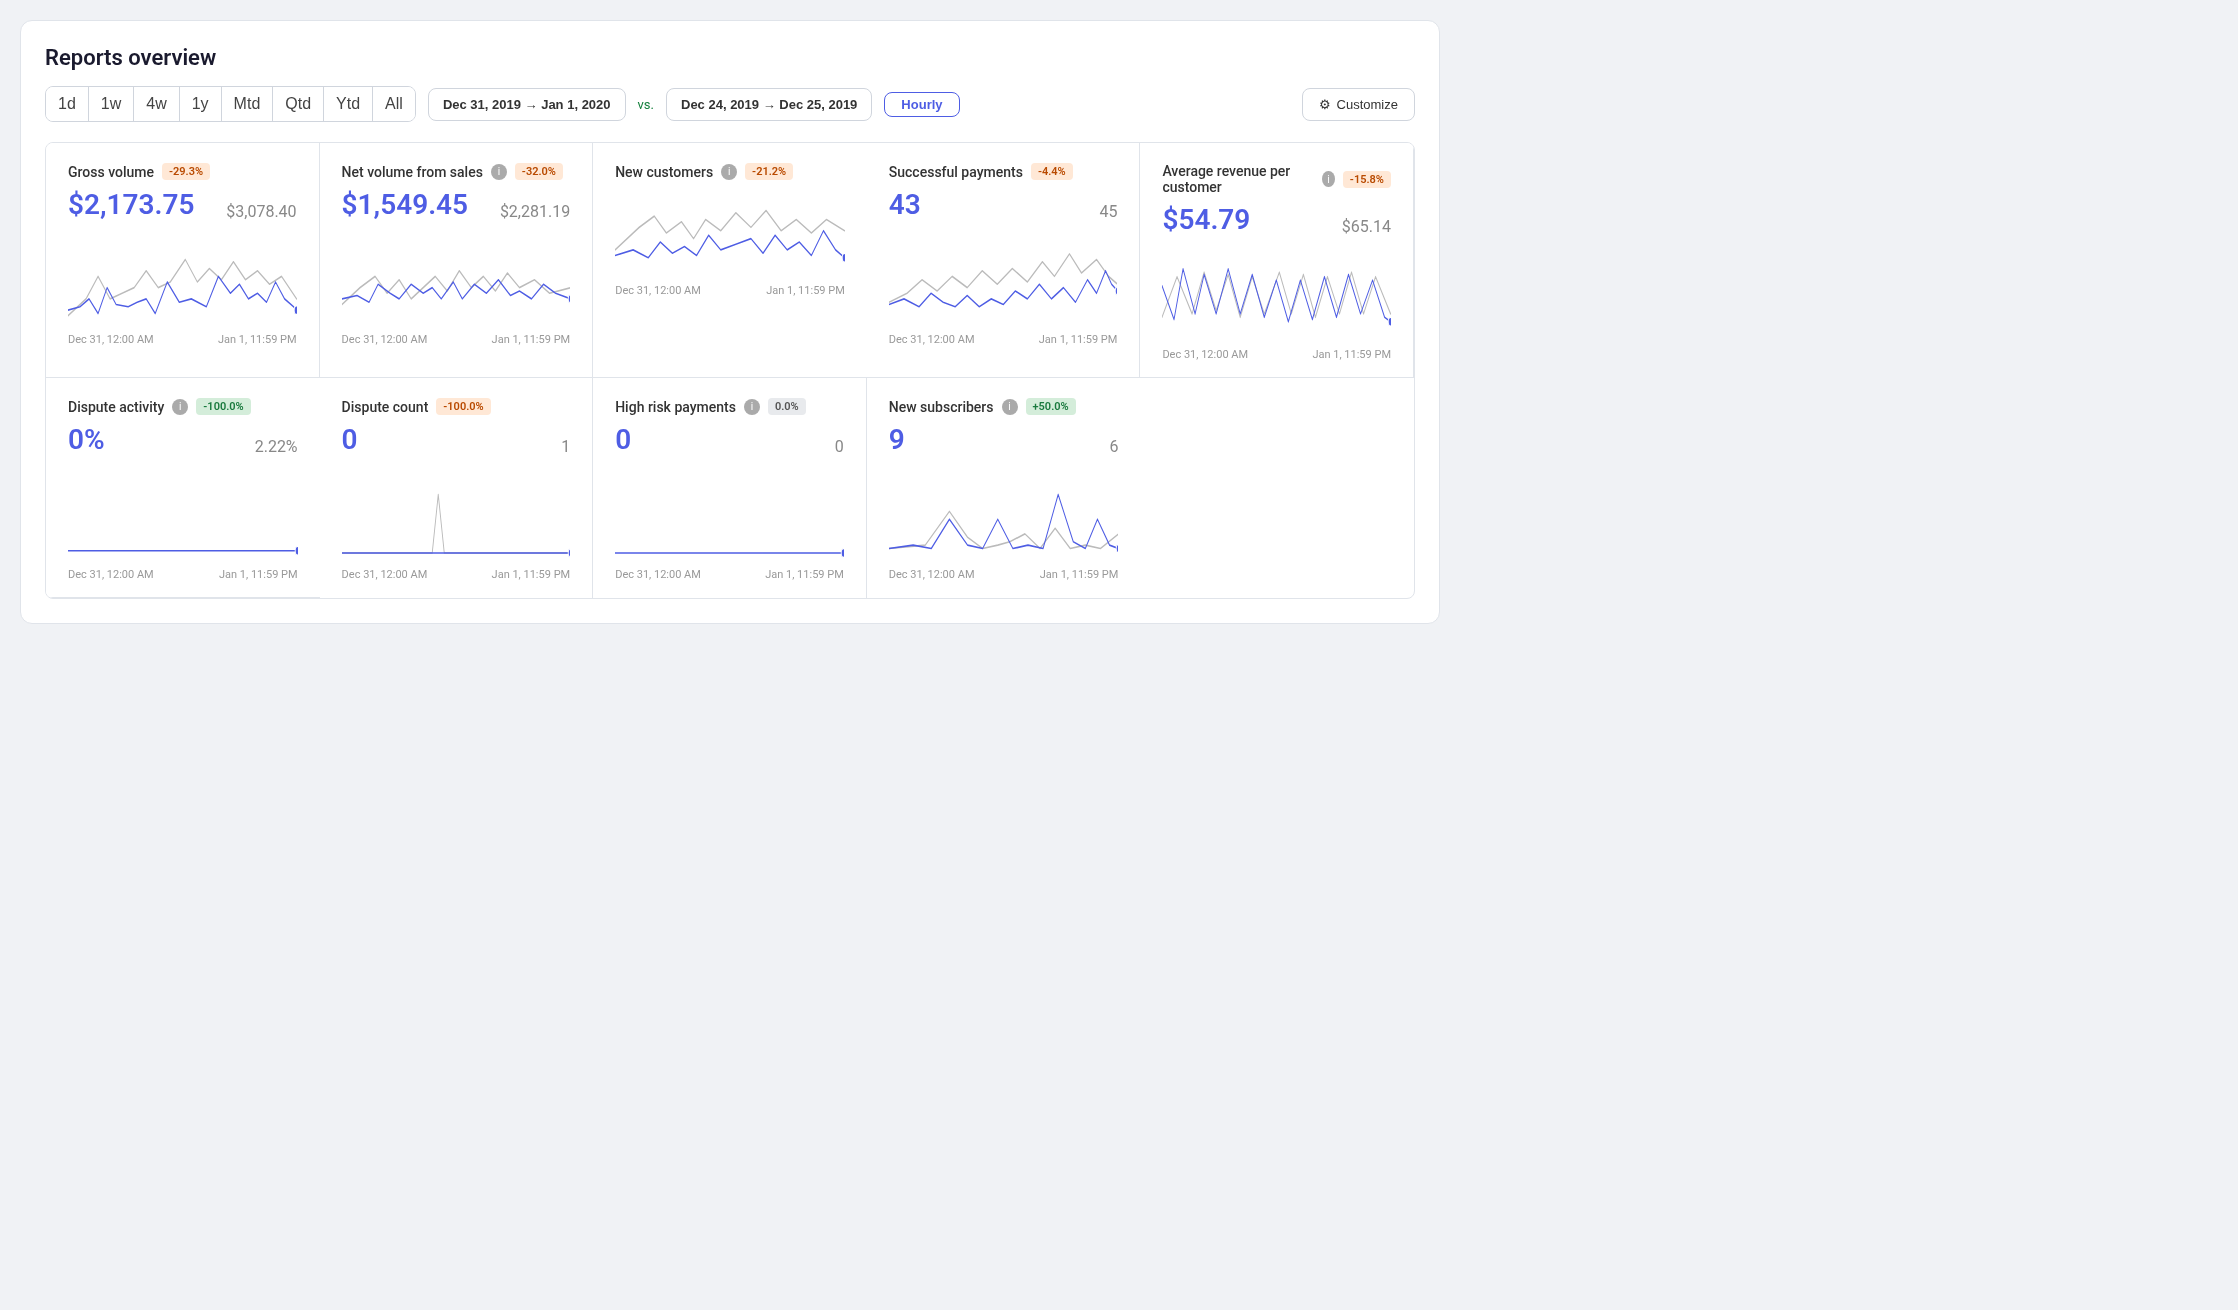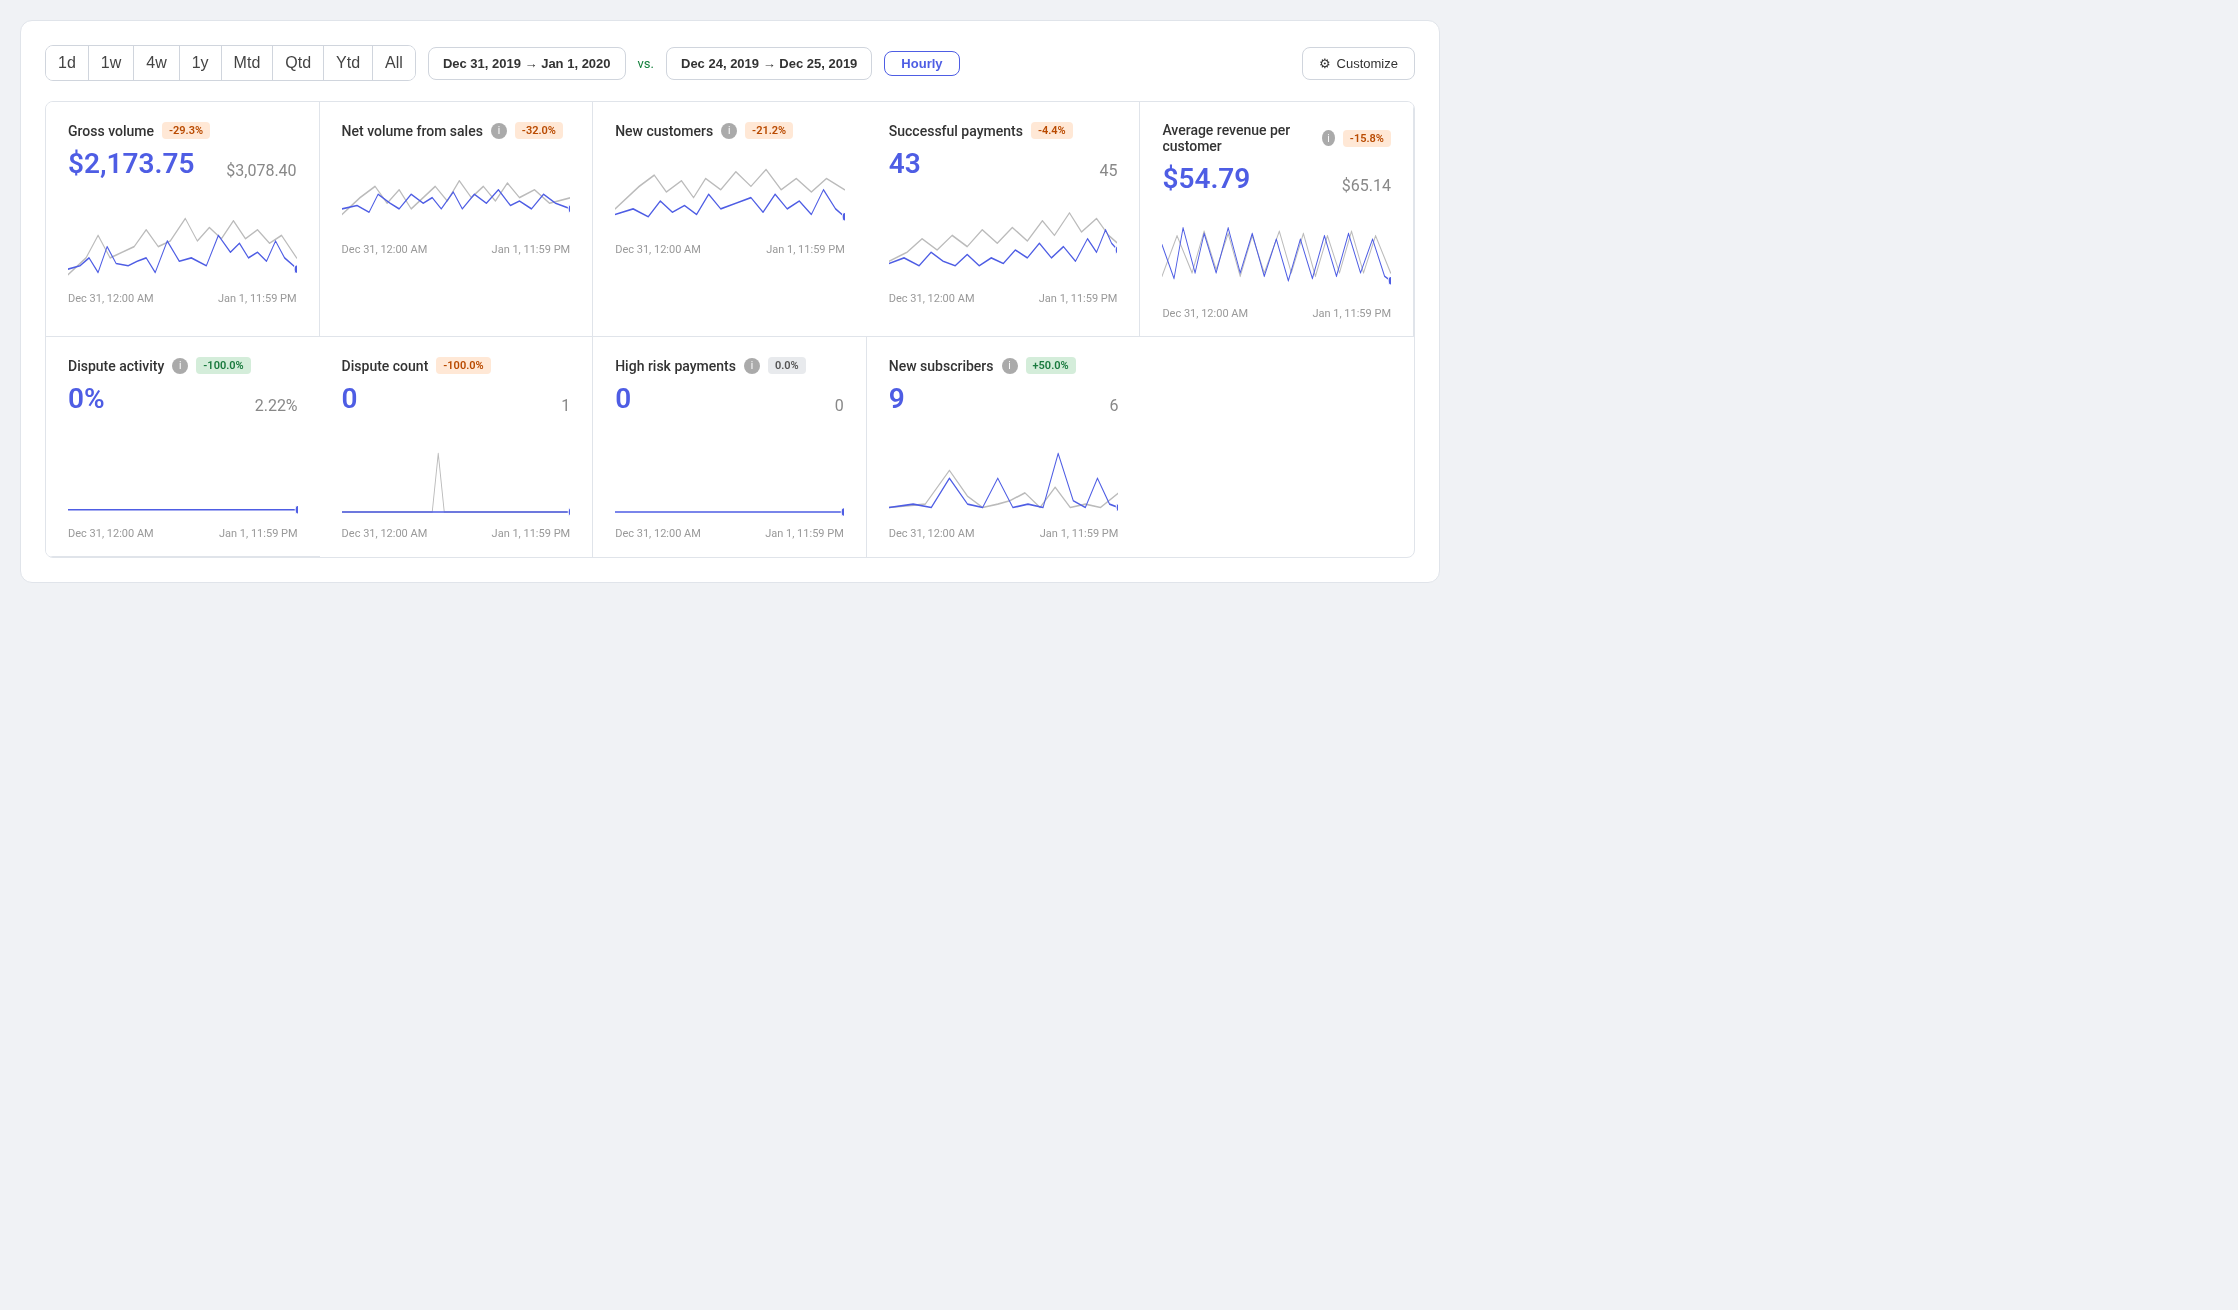--- a/index.html
+++ b/index.html
@@ -167,20 +167,21 @@
     svg.chart {
       width: 100%;
       height: 100%;
     }
   </style>
 </head>
 <body>
 
 <div class="dashboard">
   <div class="header">
+    <div class="page-title">Reports overview</div>
     <div class="controls">
       <div class="time-range-pills">
         <button class="pill-btn">1d</button>
         <button class="pill-btn">1w</button>
         <button class="pill-btn">4w</button>
         <button class="pill-btn">1y</button>
         <button class="pill-btn">Mtd</button>
         <button class="pill-btn">Qtd</button>
         <button class="pill-btn">Ytd</button>
         <button class="pill-btn">All</button>
@@ -222,20 +223,24 @@
       <span>Dec 31, 12:00 AM</span>
       <span>Jan 1, 11:59 PM</span>
     </div>
   </div>
       <div class="metric-card">
     <div class="metric-header">
       <span class="metric-name">Net volume from sales</span>
       <span class="info-icon">i</span>
       <span class="badge badge-red">-32.0%</span>
     </div>
+    <div class="metric-values">
+      <span class="current-value">$1,549.45</span>
+      <span class="prev-value">$2,281.19</span>
+    </div>
     <div class="chart-area">
       <svg class="chart" viewBox="0 0 380 80" preserveAspectRatio="none">
             <polyline points="0,60 30,45 55,35 75,50 95,38 115,55 135,45 155,35 175,48 195,30 215,45 235,35 255,48 275,32 295,45 320,38 345,50 380,45" fill="none" stroke="#bbb" stroke-width="1.5" stroke-linejoin="round" stroke-linecap="round"></polyline>
             <polyline points="0,55 25,52 45,58 60,42 80,50 95,55 115,42 135,50 150,45 165,55 185,40 200,55 220,42 240,50 260,38 280,52 295,48 315,55 335,42 355,50 380,55" fill="none" stroke="#4e5de4" stroke-width="1.5" stroke-linejoin="round" stroke-linecap="round"></polyline>
             <circle cx="380" cy="55" r="4" fill="#4e5de4" stroke="#fff" stroke-width="1.5"></circle>
           </svg>
     </div>
     <div class="chart-labels">
       <span>Dec 31, 12:00 AM</span>
       <span>Jan 1, 11:59 PM</span>

